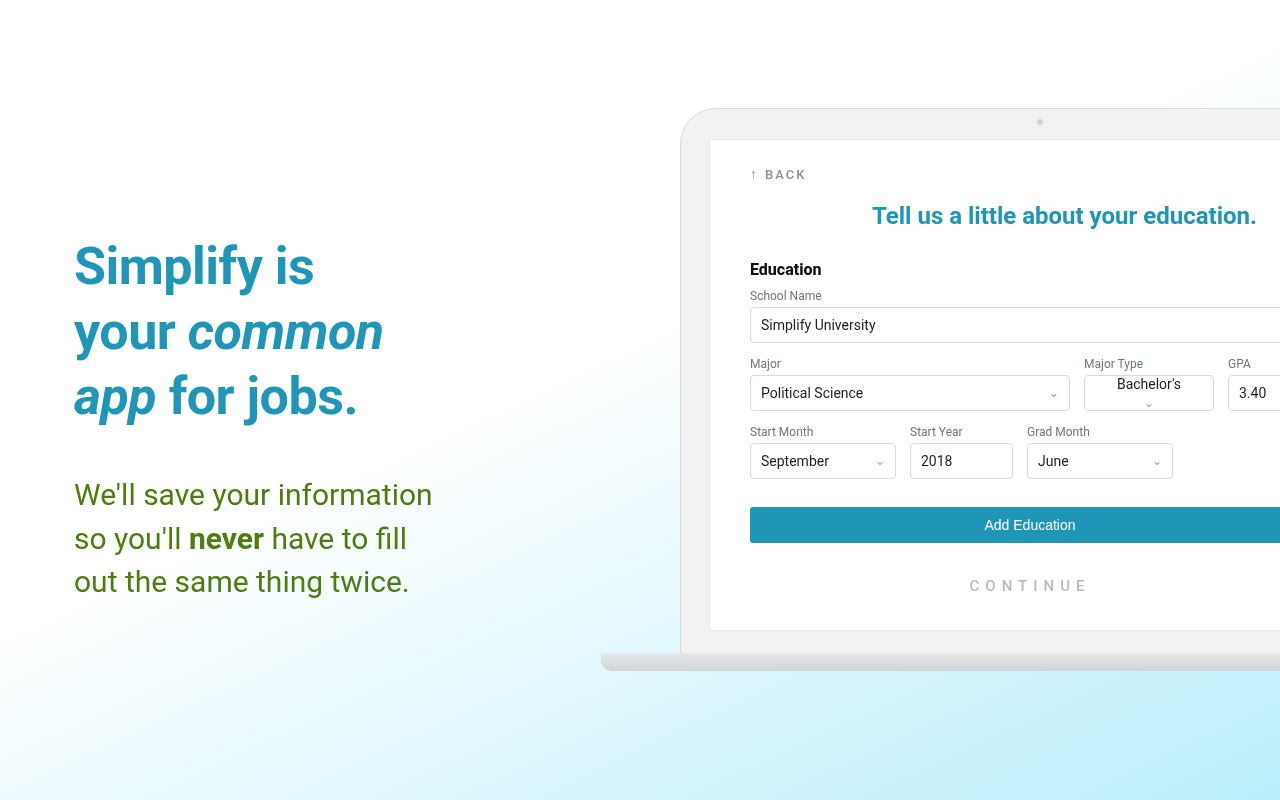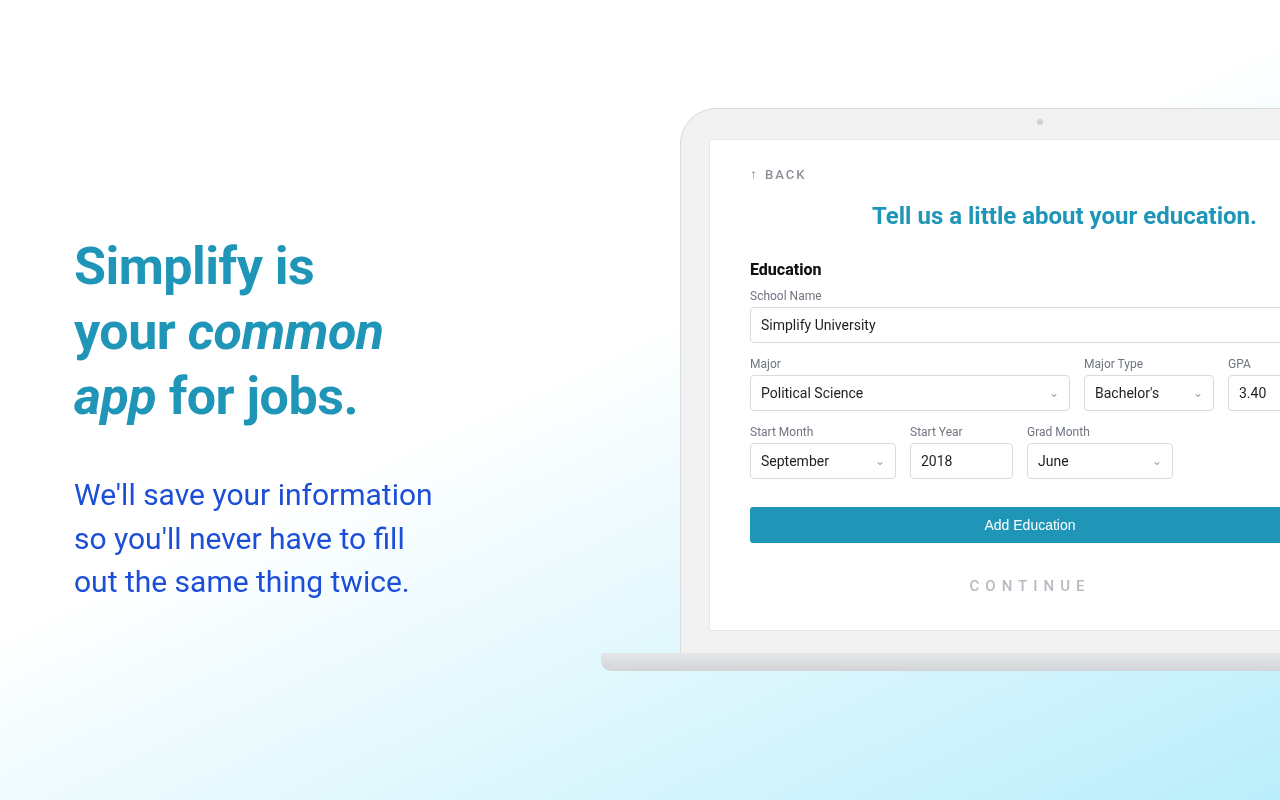--- a/index.html
+++ b/index.html
@@ -22,24 +22,24 @@
     line-height: 1.25;
     font-weight: 700;
     color: #1f95b8;
     letter-spacing: -0.5px;
   }
   .headline .italic { font-style: italic; }
   .sub {
     margin-top: 44px;
     font-size: 30px;
     line-height: 1.45;
-    color: #1d4ed8;
+    color: #4d7c0f;
     font-weight: 400;
   }
-  .sub .bold { font-weight: 400; }
+  .sub .bold { font-weight: 700; }
 
   
   .laptop {
     position: absolute;
     left: 680px;
     top: 108px;
     width: 720px;      
     height: 546px;
     background: #f2f2f2;
     border-radius: 36px 0 0 0;
@@ -125,21 +125,21 @@
     width:100%;
   }
   .select .chev{
     color:#9aa1a9; font-size:12px;
   }
   .row{ display:flex; gap:14px; margin-top:4px;}
   .col{ display:flex; flex-direction:column; }
 
   .w-school{ width:560px; }
   .w-major{ width:320px; }
-  .w-degree{ width:130px; }
+  .w-degree{ width:130px;flex-direction:column; }
   .w-gpa{ width:71px; }
   .w-month{ width:146px; }
   .w-year{ width:103px; }
 
   .add-btn{
     margin-top:28px;
     width:560px;
     height:36px;
     background:#1f95b8;
     color:#fff;

